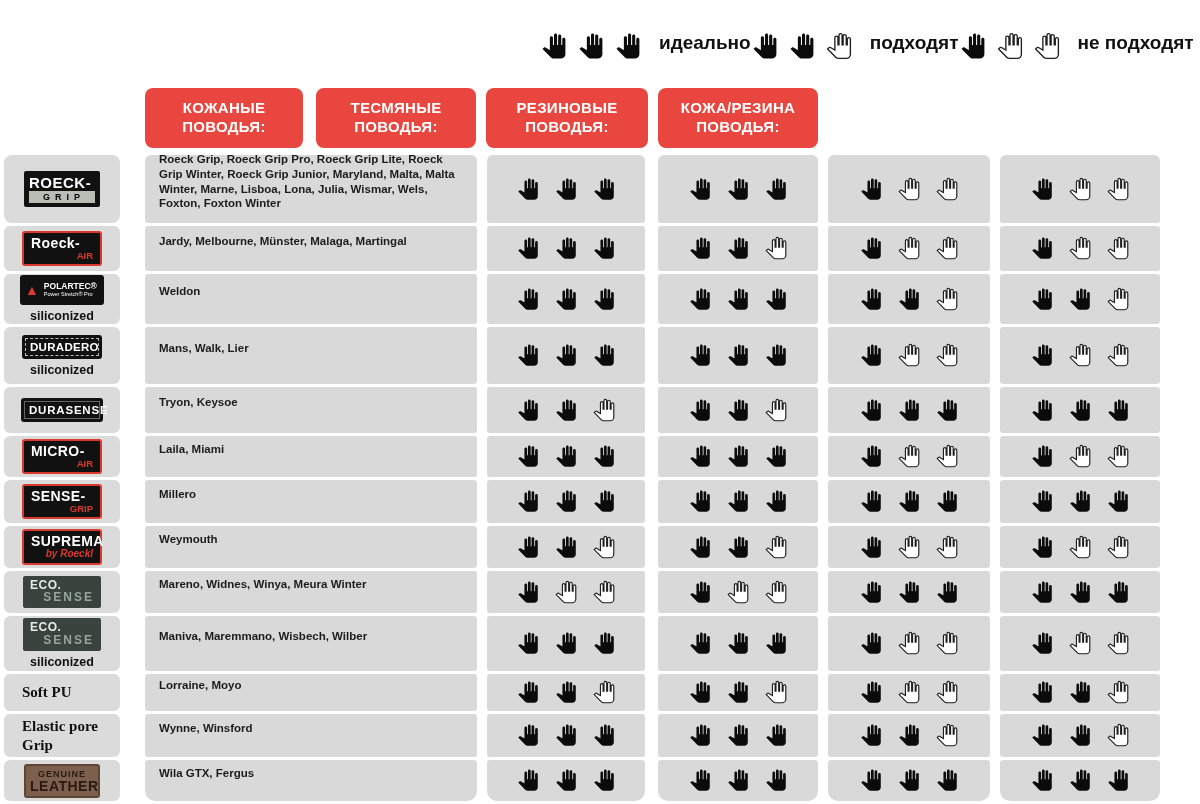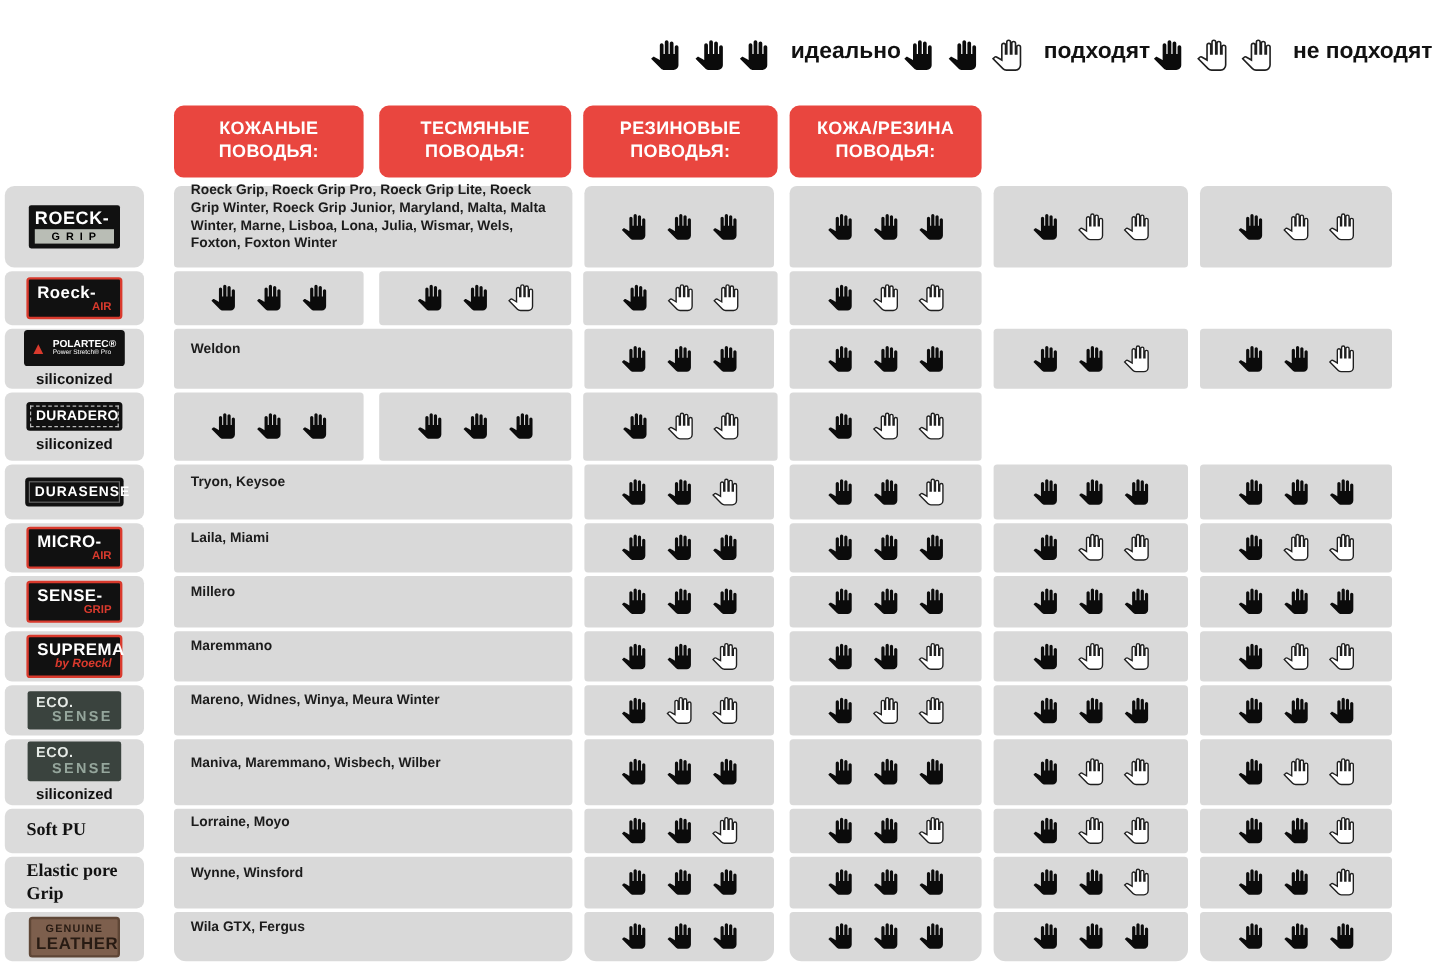--- a/index.html
+++ b/index.html
@@ -188,20 +188,23 @@
           </svg>
         </div>
       </div>
       <div class="trow">
         <div class="cell c-side" style="height:45px">
           <div class="lg lg-black red-b logo-sm">
       <div class="l1">Roeck-</div>
       <div class="l2">AIR</div>
           </div>
         </div>
+        <div class="cell c-model" style="height:45px">
+          <span>Jardy, Melbourne, Münster, Malaga, Martingal</span>
+        </div>
         <div class="cell c-rate c-r1" style="height:45px">
           <svg class="hand hf" viewBox="-1.5 -1.5 27 28">
             <path d="M23 5.5V20c0 2.2-1.8 4-4 4h-7.3c-1.08 0-2.1-.43-2.85-1.19L1 14.83s1.26-1.23 1.3-1.25c.22-.19.49-.29.79-.29.22 0 .42.06.6.16.04.01 4.31 2.46 4.31 2.46V4c0-.83.67-1.5 1.5-1.5S11 3.17 11 4v7h1V1.5c0-.83.67-1.5 1.5-1.5S15 .67 15 1.5V11h1V2.5c0-.83.67-1.5 1.5-1.5s1.5.67 1.5 1.5V11h1V5.5c0-.83.67-1.5 1.5-1.5s1.5.67 1.5 1.5z"></path>
           </svg>
           <svg class="hand hf" viewBox="-1.5 -1.5 27 28">
             <path d="M23 5.5V20c0 2.2-1.8 4-4 4h-7.3c-1.08 0-2.1-.43-2.85-1.19L1 14.83s1.26-1.23 1.3-1.25c.22-.19.49-.29.79-.29.22 0 .42.06.6.16.04.01 4.31 2.46 4.31 2.46V4c0-.83.67-1.5 1.5-1.5S11 3.17 11 4v7h1V1.5c0-.83.67-1.5 1.5-1.5S15 .67 15 1.5V11h1V2.5c0-.83.67-1.5 1.5-1.5s1.5.67 1.5 1.5V11h1V5.5c0-.83.67-1.5 1.5-1.5s1.5.67 1.5 1.5z"></path>
           </svg>
           <svg class="hand hf" viewBox="-1.5 -1.5 27 28">
             <path d="M23 5.5V20c0 2.2-1.8 4-4 4h-7.3c-1.08 0-2.1-.43-2.85-1.19L1 14.83s1.26-1.23 1.3-1.25c.22-.19.49-.29.79-.29.22 0 .42.06.6.16.04.01 4.31 2.46 4.31 2.46V4c0-.83.67-1.5 1.5-1.5S11 3.17 11 4v7h1V1.5c0-.83.67-1.5 1.5-1.5S15 .67 15 1.5V11h1V2.5c0-.83.67-1.5 1.5-1.5s1.5.67 1.5 1.5V11h1V5.5c0-.83.67-1.5 1.5-1.5s1.5.67 1.5 1.5z"></path>
           </svg>
@@ -299,20 +302,23 @@
           </svg>
         </div>
       </div>
       <div class="trow">
         <div class="cell c-side" style="height:57px">
           <div class="lg lg-black dur">
       <div class="dur-in">DURADERO</div>
           </div>
           <div class="sub-txt">siliconized</div>
         </div>
+        <div class="cell c-model" style="height:57px">
+          <span>Mans, Walk, Lier</span>
+        </div>
         <div class="cell c-rate c-r1" style="height:57px">
           <svg class="hand hf" viewBox="-1.5 -1.5 27 28">
             <path d="M23 5.5V20c0 2.2-1.8 4-4 4h-7.3c-1.08 0-2.1-.43-2.85-1.19L1 14.83s1.26-1.23 1.3-1.25c.22-.19.49-.29.79-.29.22 0 .42.06.6.16.04.01 4.31 2.46 4.31 2.46V4c0-.83.67-1.5 1.5-1.5S11 3.17 11 4v7h1V1.5c0-.83.67-1.5 1.5-1.5S15 .67 15 1.5V11h1V2.5c0-.83.67-1.5 1.5-1.5s1.5.67 1.5 1.5V11h1V5.5c0-.83.67-1.5 1.5-1.5s1.5.67 1.5 1.5z"></path>
           </svg>
           <svg class="hand hf" viewBox="-1.5 -1.5 27 28">
             <path d="M23 5.5V20c0 2.2-1.8 4-4 4h-7.3c-1.08 0-2.1-.43-2.85-1.19L1 14.83s1.26-1.23 1.3-1.25c.22-.19.49-.29.79-.29.22 0 .42.06.6.16.04.01 4.31 2.46 4.31 2.46V4c0-.83.67-1.5 1.5-1.5S11 3.17 11 4v7h1V1.5c0-.83.67-1.5 1.5-1.5S15 .67 15 1.5V11h1V2.5c0-.83.67-1.5 1.5-1.5s1.5.67 1.5 1.5V11h1V5.5c0-.83.67-1.5 1.5-1.5s1.5.67 1.5 1.5z"></path>
           </svg>
           <svg class="hand hf" viewBox="-1.5 -1.5 27 28">
             <path d="M23 5.5V20c0 2.2-1.8 4-4 4h-7.3c-1.08 0-2.1-.43-2.85-1.19L1 14.83s1.26-1.23 1.3-1.25c.22-.19.49-.29.79-.29.22 0 .42.06.6.16.04.01 4.31 2.46 4.31 2.46V4c0-.83.67-1.5 1.5-1.5S11 3.17 11 4v7h1V1.5c0-.83.67-1.5 1.5-1.5S15 .67 15 1.5V11h1V2.5c0-.83.67-1.5 1.5-1.5s1.5.67 1.5 1.5V11h1V5.5c0-.83.67-1.5 1.5-1.5s1.5.67 1.5 1.5z"></path>
           </svg>
@@ -516,21 +522,21 @@
         </div>
       </div>
       <div class="trow">
         <div class="cell c-side" style="height:42px">
           <div class="lg lg-black red-b logo-sm">
       <div class="l1">SUPREMA</div>
       <div class="l2 italic">by Roeckl</div>
           </div>
         </div>
         <div class="cell c-model" style="height:42px">
-          <span>Maremmano</span>
+          <span>Weymouth</span>
         </div>
         <div class="cell c-rate c-r1" style="height:42px">
           <svg class="hand hf" viewBox="-1.5 -1.5 27 28">
             <path d="M23 5.5V20c0 2.2-1.8 4-4 4h-7.3c-1.08 0-2.1-.43-2.85-1.19L1 14.83s1.26-1.23 1.3-1.25c.22-.19.49-.29.79-.29.22 0 .42.06.6.16.04.01 4.31 2.46 4.31 2.46V4c0-.83.67-1.5 1.5-1.5S11 3.17 11 4v7h1V1.5c0-.83.67-1.5 1.5-1.5S15 .67 15 1.5V11h1V2.5c0-.83.67-1.5 1.5-1.5s1.5.67 1.5 1.5V11h1V5.5c0-.83.67-1.5 1.5-1.5s1.5.67 1.5 1.5z"></path>
           </svg>
           <svg class="hand hf" viewBox="-1.5 -1.5 27 28">
             <path d="M23 5.5V20c0 2.2-1.8 4-4 4h-7.3c-1.08 0-2.1-.43-2.85-1.19L1 14.83s1.26-1.23 1.3-1.25c.22-.19.49-.29.79-.29.22 0 .42.06.6.16.04.01 4.31 2.46 4.31 2.46V4c0-.83.67-1.5 1.5-1.5S11 3.17 11 4v7h1V1.5c0-.83.67-1.5 1.5-1.5S15 .67 15 1.5V11h1V2.5c0-.83.67-1.5 1.5-1.5s1.5.67 1.5 1.5V11h1V5.5c0-.83.67-1.5 1.5-1.5s1.5.67 1.5 1.5z"></path>
           </svg>
           <svg class="hand ho" viewBox="-1.5 -1.5 27 28">
             <path d="M23 5.5V20c0 2.2-1.8 4-4 4h-7.3c-1.08 0-2.1-.43-2.85-1.19L1 14.83s1.26-1.23 1.3-1.25c.22-.19.49-.29.79-.29.22 0 .42.06.6.16.04.01 4.31 2.46 4.31 2.46V4c0-.83.67-1.5 1.5-1.5S11 3.17 11 4v7h1V1.5c0-.83.67-1.5 1.5-1.5S15 .67 15 1.5V11h1V2.5c0-.83.67-1.5 1.5-1.5s1.5.67 1.5 1.5V11h1V5.5c0-.83.67-1.5 1.5-1.5s1.5.67 1.5 1.5z"></path>

